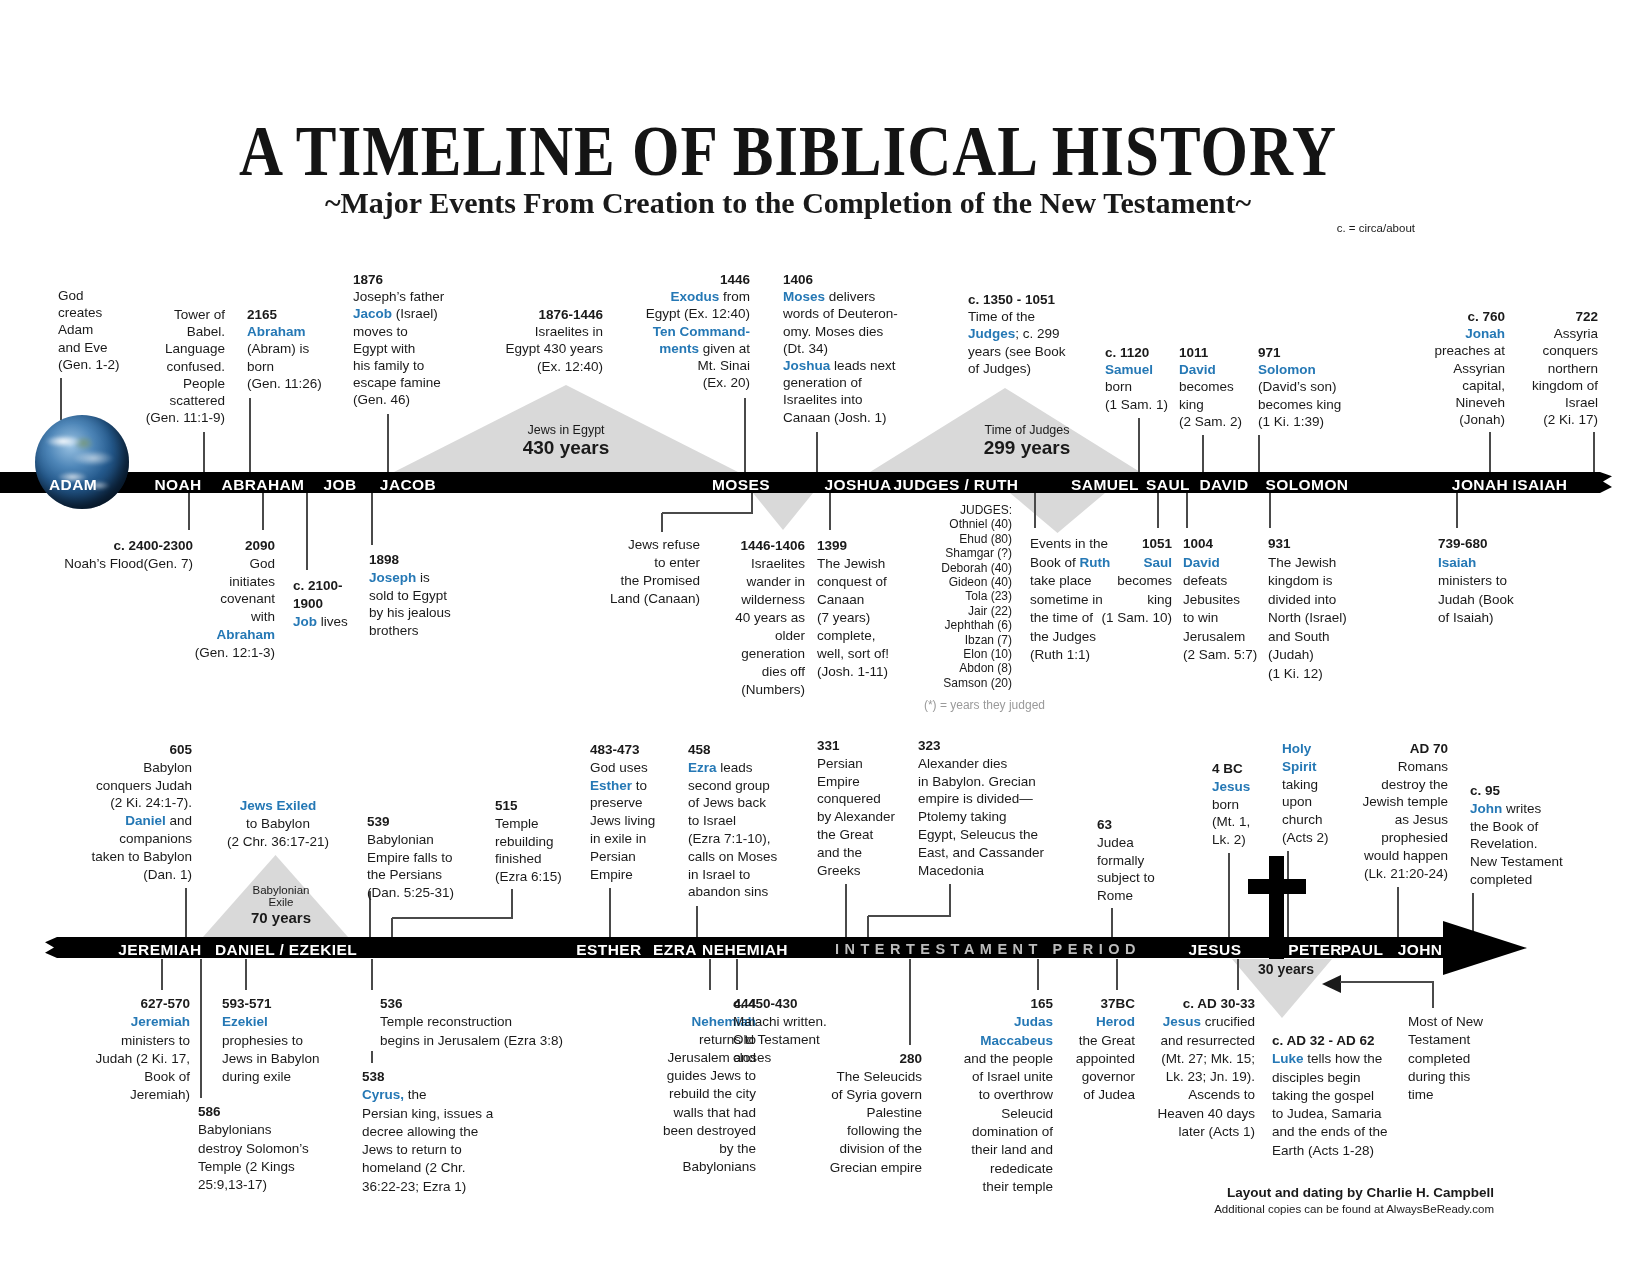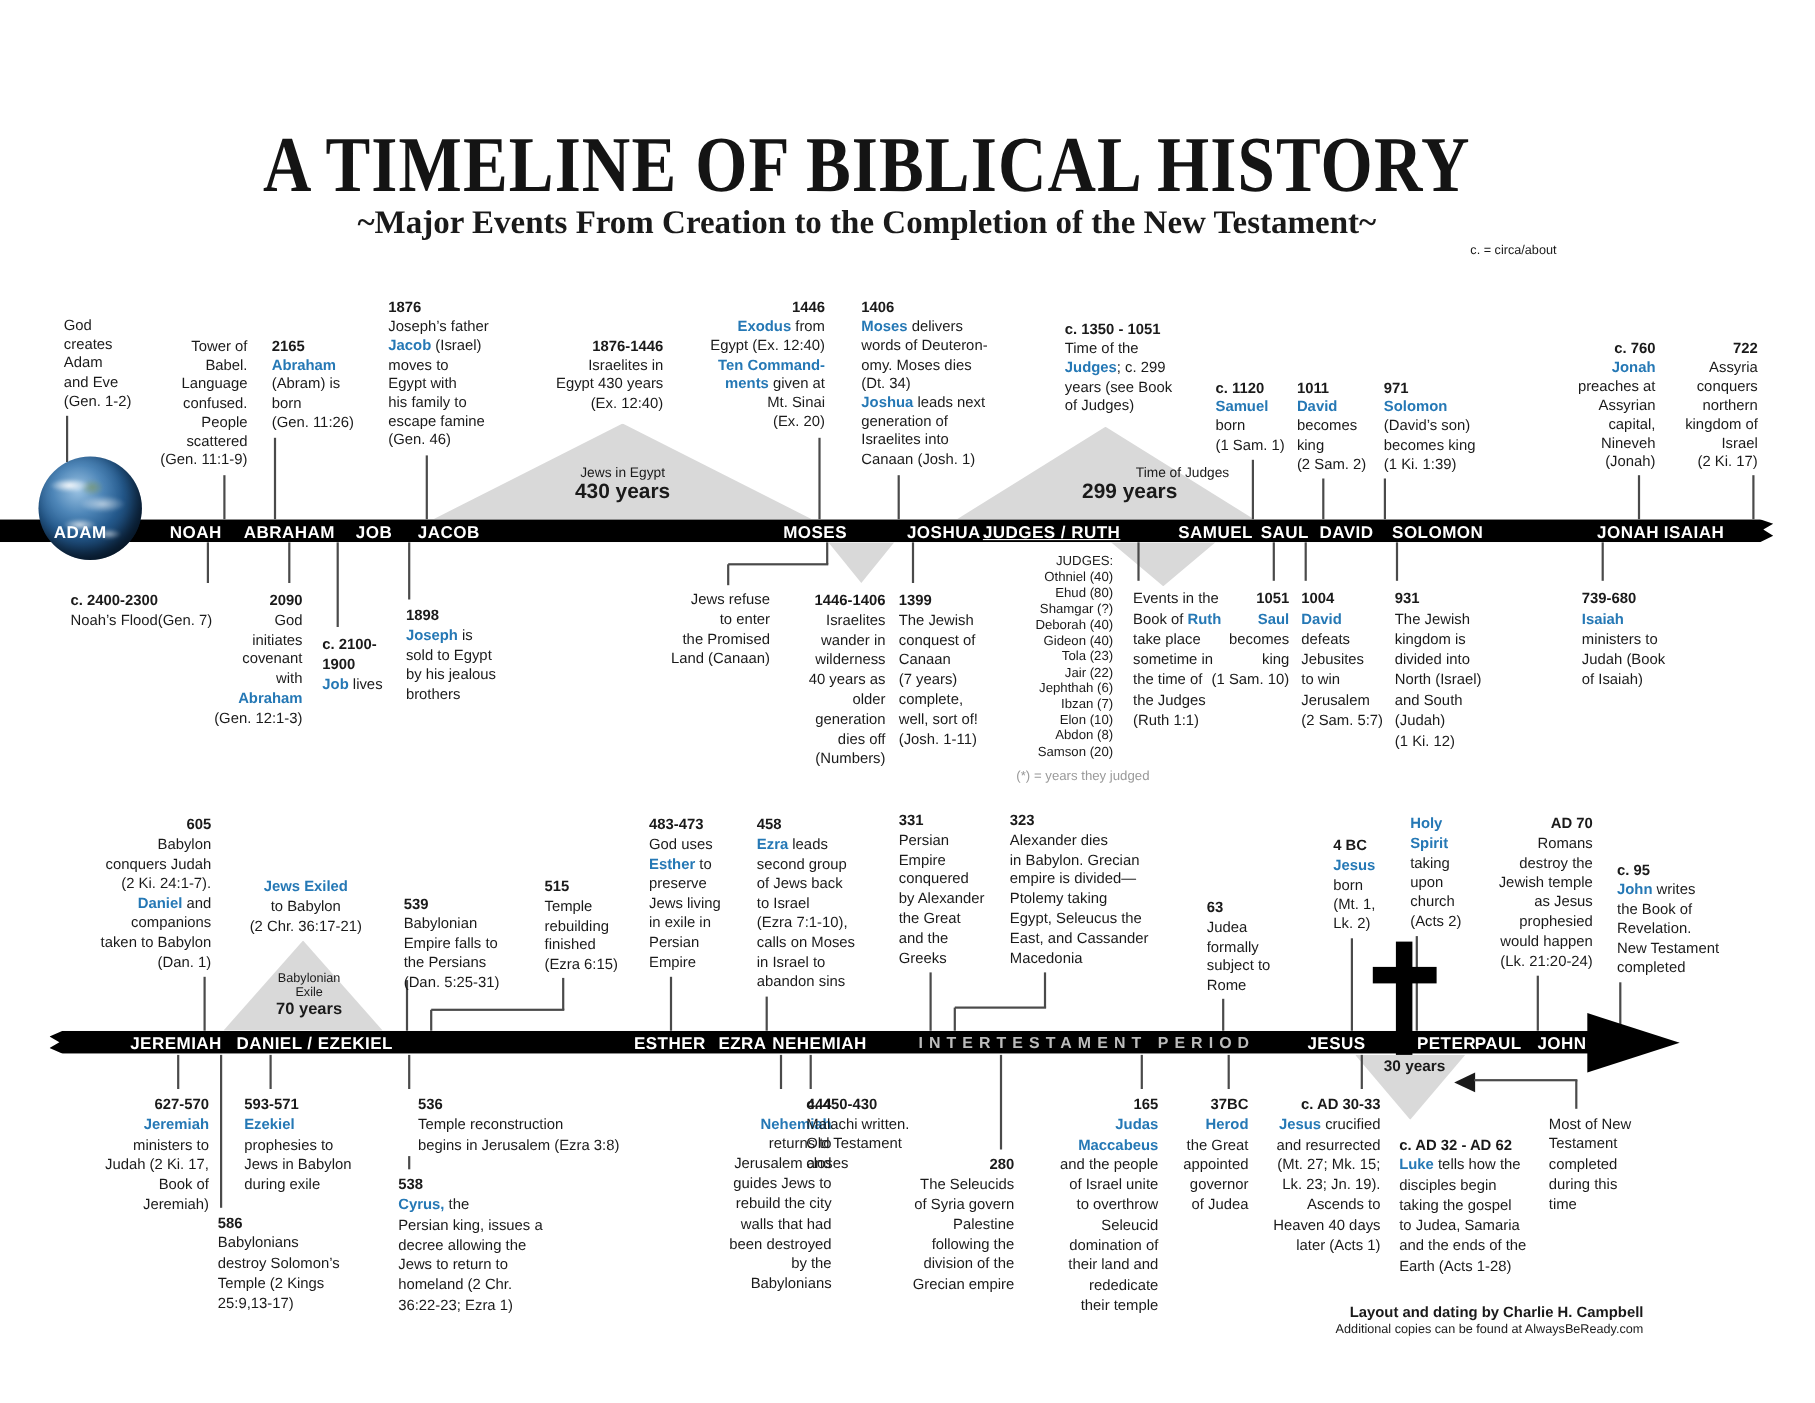--- a/index.html
+++ b/index.html
@@ -123,21 +123,21 @@
     <div class="hl" style="left: 392px; top: 917px; width: 121px; height: 2px;"></div>
     <div class="hl" style="left: 868px; top: 915px; width: 83px; height: 2px;"></div>
     <div class="hl" style="left: 1340px; top: 981px; width: 94px; height: 2px;"></div>
     <div class="bar-label" style="left: 73px; top: 476px;">ADAM</div>
     <div class="bar-label" style="left: 178px; top: 476px;">NOAH</div>
     <div class="bar-label" style="left: 263px; top: 476px;">ABRAHAM</div>
     <div class="bar-label" style="left: 340px; top: 476px;">JOB</div>
     <div class="bar-label" style="left: 408px; top: 476px;">JACOB</div>
     <div class="bar-label" style="left: 741px; top: 476px;">MOSES</div>
     <div class="bar-label" style="left: 858px; top: 476px;">JOSHUA</div>
-    <div class="bar-label" style="left: 956px; top: 476px; text-decoration: underline;">JUDGES / RUTH</div>
+    <div class="bar-label" style="left: 956px; top: 476px;">JUDGES / RUTH</div>
     <div class="bar-label" style="left: 1105px; top: 476px;">SAMUEL</div>
     <div class="bar-label" style="left: 1168px; top: 476px;">SAUL</div>
     <div class="bar-label" style="left: 1224px; top: 476px;">DAVID</div>
     <div class="bar-label" style="left: 1307px; top: 476px;">SOLOMON</div>
     <div class="bar-label" style="left: 1480px; top: 476px;">JONAH</div>
     <div class="bar-label" style="left: 1540px; top: 476px;">ISAIAH</div>
     <div class="bar-label" style="left: 160px; top: 941px;">JEREMIAH</div>
     <div class="bar-label" style="left: 286px; top: 941px;">DANIEL / EZEKIEL</div>
     <div class="bar-label" style="left: 609px; top: 941px;">ESTHER</div>
     <div class="bar-label" style="left: 675px; top: 941px;">EZRA</div>
@@ -244,21 +244,21 @@
     </div>
     <div class="blk" style="top: 308px; right: 52px; text-align: right;">
       <div><span class="seg-b">722</span></div>
       <div><span>Assyria</span></div>
       <div><span>conquers</span></div>
       <div><span>northern</span></div>
       <div><span>kingdom of</span></div>
       <div><span>Israel</span></div>
       <div><span>(2 Ki. 17)</span></div>
     </div>
-    <div class="blk" style="top: 537px; right: 1457px; line-height: 17.8px;">
+    <div class="blk" style="top: 537px; right: 1457px; text-align: right; line-height: 17.8px;">
       <div><span class="seg-b">c. 2400-2300</span></div>
       <div><span>Noah’s Flood</span><span>(Gen. 7)</span></div>
     </div>
     <div class="blk" style="top: 537px; right: 1375px; text-align: right; line-height: 17.8px;">
       <div><span class="seg-b">2090</span></div>
       <div><span>God</span></div>
       <div><span>initiates</span></div>
       <div><span>covenant</span></div>
       <div><span>with</span></div>
       <div><span class="seg-u">Abraham</span></div>
@@ -362,21 +362,21 @@
       <div><span>ministers to</span></div>
       <div><span>Judah (Book</span></div>
       <div><span>of Isaiah)</span></div>
     </div>
     <div class="blk" style="top: 423px; left: 566px; transform: translateX(-50%); text-align: center; font-size: 12.5px; line-height: 14px;">
       <div><span>Jews in Egypt</span></div>
     </div>
     <div class="blk" style="top: 437px; left: 566px; transform: translateX(-50%); text-align: center; font-size: 19px; line-height: 22px;">
       <div><span class="seg-b">430 years</span></div>
     </div>
-    <div class="blk" style="top: 423px; left: 1027px; transform: translateX(-50%); text-align: center; font-size: 12.5px; line-height: 14px; margin-left: 48px;">
+    <div class="blk" style="top: 423px; left: 1027px; transform: translateX(-50%); text-align: center; font-size: 12.5px; line-height: 14px;">
       <div><span>Time of Judges</span></div>
     </div>
     <div class="blk" style="top: 437px; left: 1027px; transform: translateX(-50%); text-align: center; font-size: 19px; line-height: 22px;">
       <div><span class="seg-b">299 years</span></div>
     </div>
     <div class="blk" style="top: 884px; left: 281px; transform: translateX(-50%); text-align: center; font-size: 11.5px; line-height: 12px;">
       <div><span>Babylonian</span></div>
       <div><span>Exile</span></div>
     </div>
     <div class="blk" style="top: 909px; left: 281px; transform: translateX(-50%); text-align: center; font-size: 15px; line-height: 18px;">

